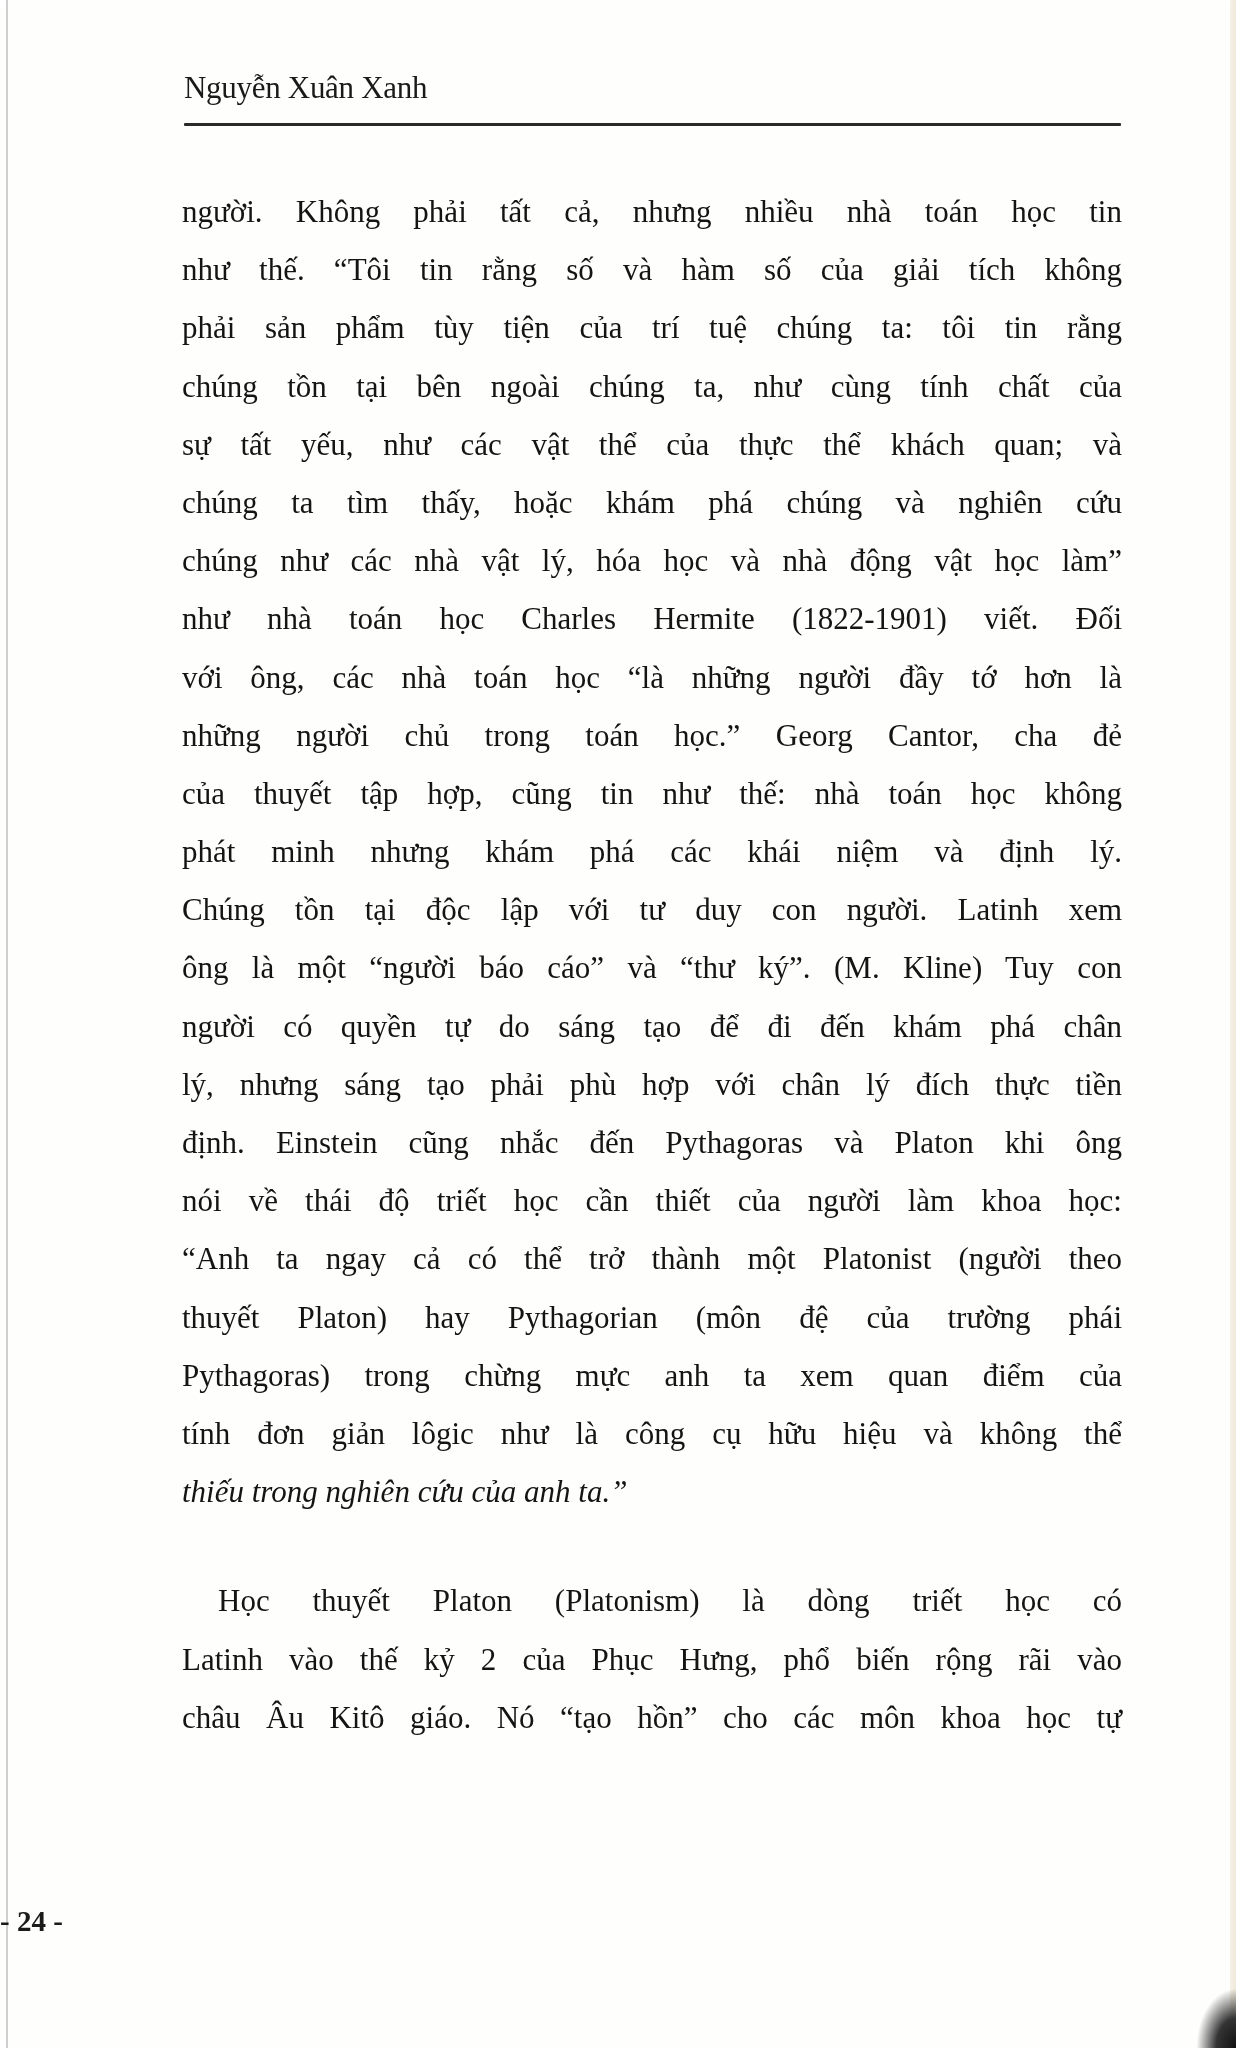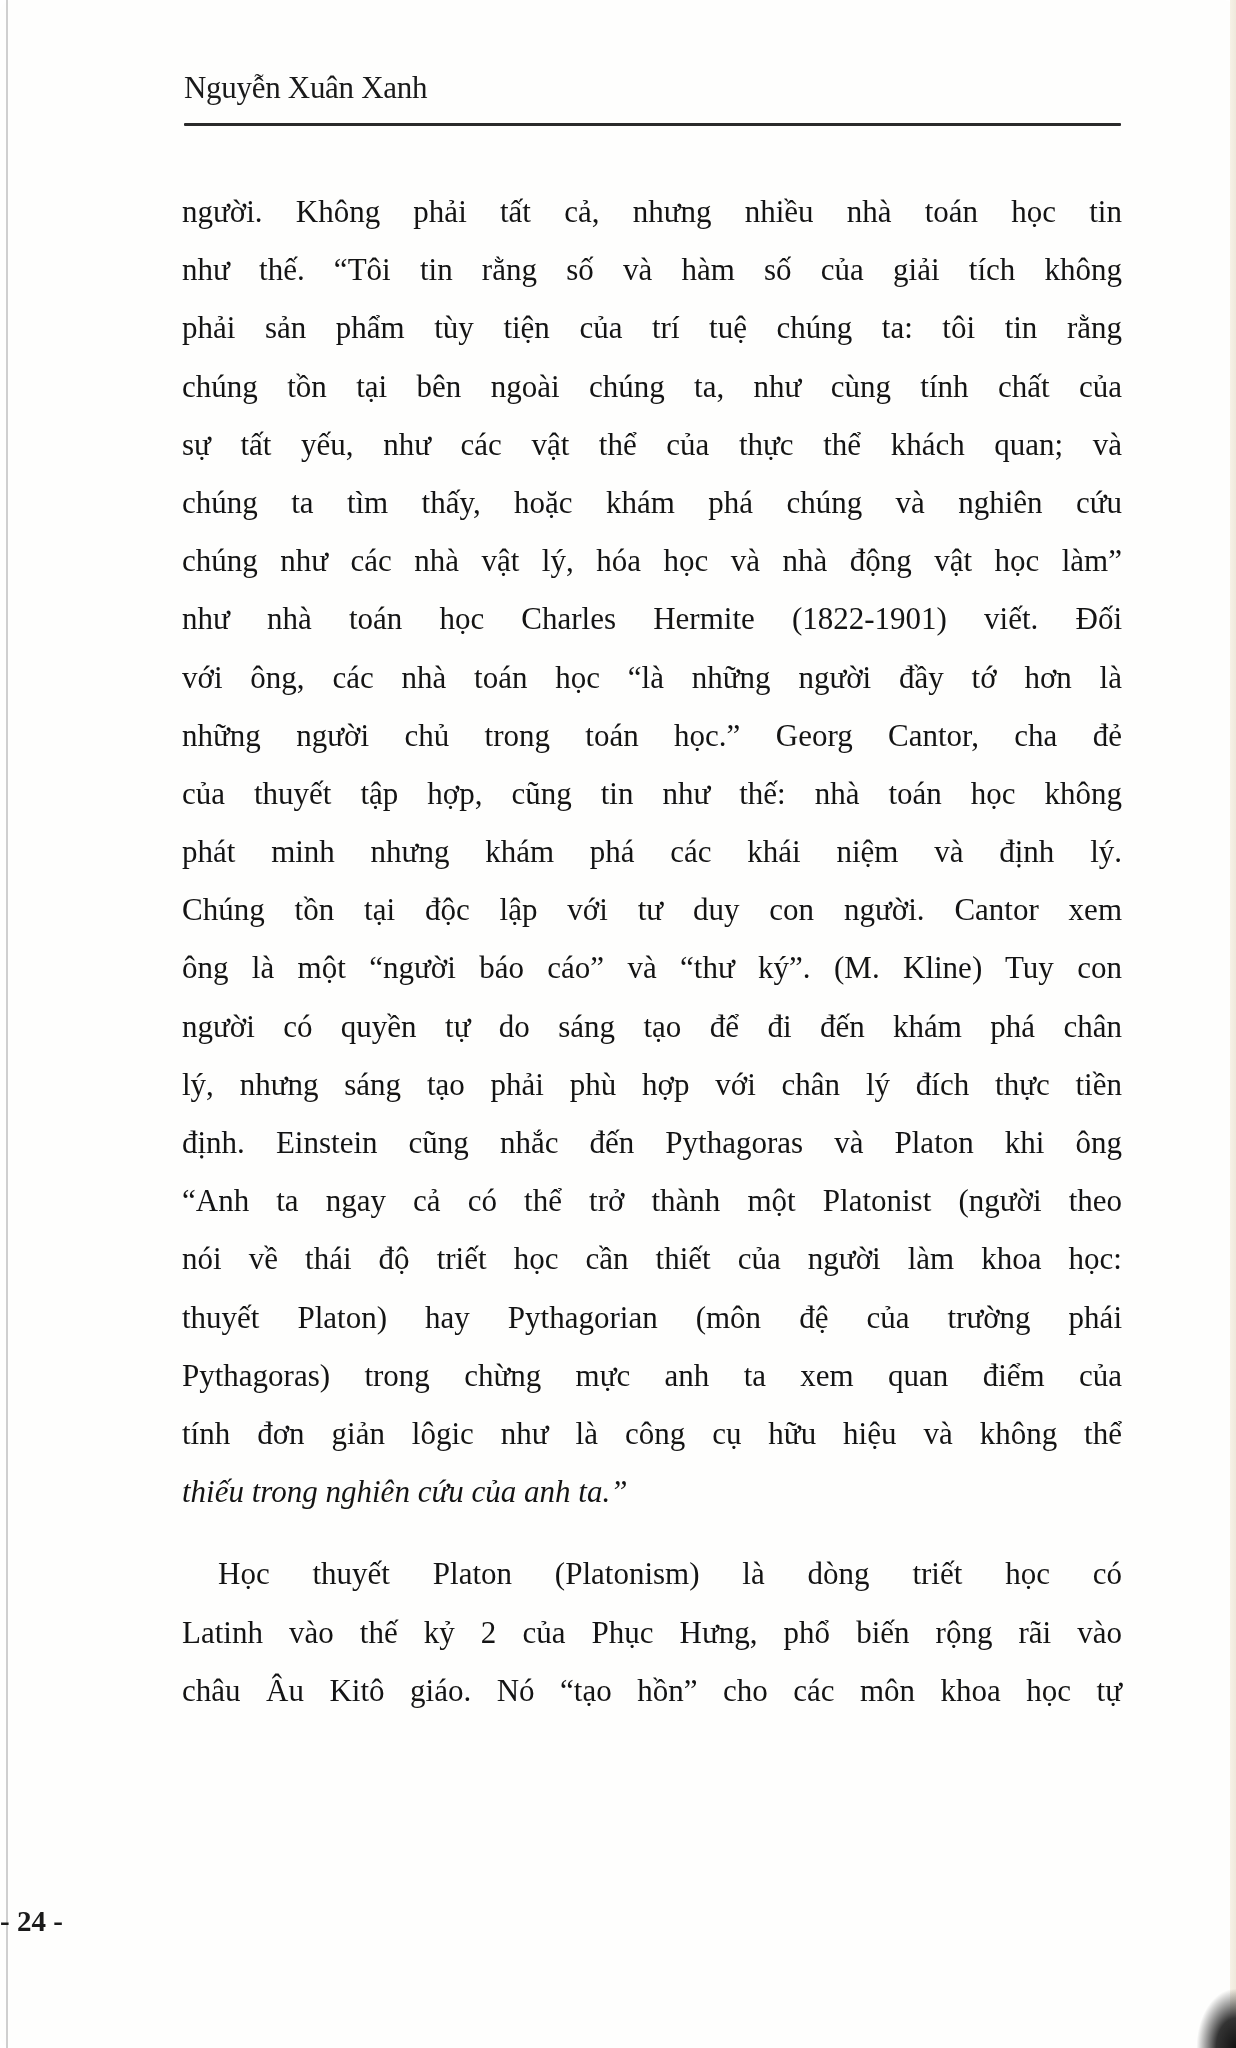--- a/index.html
+++ b/index.html
@@ -77,20 +77,21 @@
     }
     .line.last {
       text-align-last: left;
       font-style: italic;
     }
     .para-gap {
       height: 24px;
     }
     .indent {
       padding-left: 36px;
+      margin-top: 27px;
     }
     .page-number {
       position: absolute;
       left: 0;
       width: 1236px;
       top: 1905px;
       text-align: left;
       font-family: "Liberation Serif", serif;
       font-weight: bold;
       font-size: 29px;
@@ -115,27 +116,27 @@
       <span class="line">phải sản phẩm tùy tiện của trí tuệ chúng ta: tôi tin rằng</span>
       <span class="line">chúng tồn tại bên ngoài chúng ta, như cùng tính chất của</span>
       <span class="line">sự tất yếu, như các vật thể của thực thể khách quan; và</span>
       <span class="line">chúng ta tìm thấy, hoặc khám phá chúng và nghiên cứu</span>
       <span class="line">chúng như các nhà vật lý, hóa học và nhà động vật học làm”</span>
       <span class="line">như nhà toán học Charles Hermite (1822-1901) viết. Đối</span>
       <span class="line">với ông, các nhà toán học “là những người đầy tớ hơn là</span>
       <span class="line">những người chủ trong toán học.” Georg Cantor, cha đẻ</span>
       <span class="line">của thuyết tập hợp, cũng tin như thế: nhà toán học không</span>
       <span class="line">phát minh nhưng khám phá các khái niệm và định lý.</span>
-      <span class="line">Chúng tồn tại độc lập với tư duy con người. Cantor xem</span>
+      <span class="line">Chúng tồn tại độc lập với tư duy con người. Latinh xem</span>
       <span class="line">ông là một “người báo cáo” và “thư ký”. (M. Kline) Tuy con</span>
       <span class="line">người có quyền tự do sáng tạo để đi đến khám phá chân</span>
       <span class="line">lý, nhưng sáng tạo phải phù hợp với chân lý đích thực tiền</span>
       <span class="line">định. Einstein cũng nhắc đến Pythagoras và Platon khi ông</span>
+      <span class="line">nói về thái độ triết học cần thiết của người làm khoa học:</span>
       <span class="line">“Anh ta ngay cả có thể trở thành một Platonist (người theo</span>
-      <span class="line">nói về thái độ triết học cần thiết của người làm khoa học:</span>
       <span class="line">thuyết Platon) hay Pythagorian (môn đệ của trường phái</span>
       <span class="line">Pythagoras) trong chừng mực anh ta xem quan điểm của</span>
       <span class="line">tính đơn giản lôgic như là công cụ hữu hiệu và không thể</span>
       <span class="line last">thiếu trong nghiên cứu của anh ta.”</span>
     </div>
     <div class="para-gap"></div>
     <div>
       <span class="line indent">Học thuyết Platon (Platonism) là dòng triết học có</span>
       <span class="line">Latinh vào thế kỷ 2 của Phục Hưng, phổ biến rộng rãi vào</span>
       <span class="line">châu Âu Kitô giáo. Nó “tạo hồn” cho các môn khoa học tự</span>

